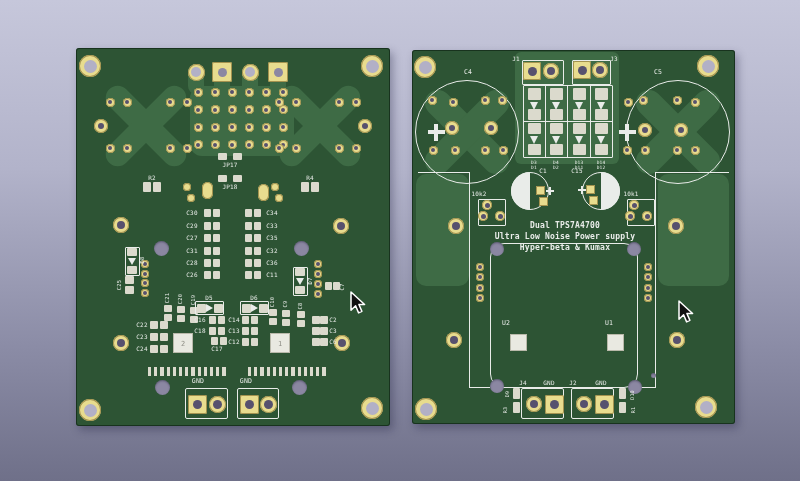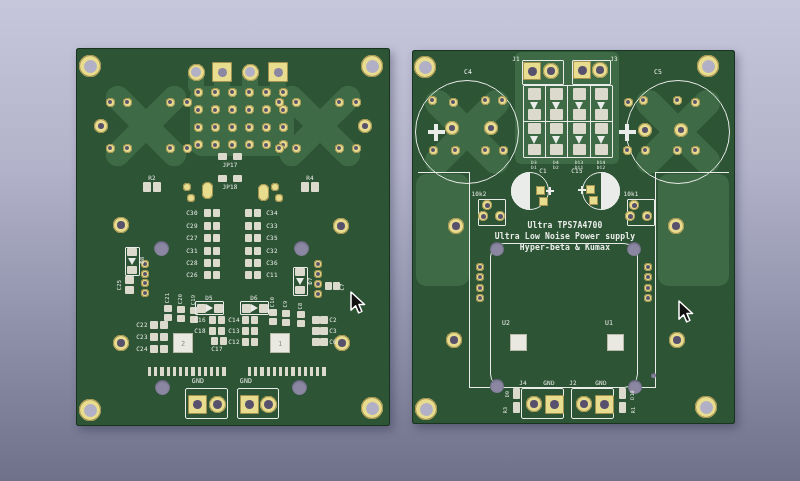--- a/index.html
+++ b/index.html
@@ -590,21 +590,21 @@
       <div class="a" style="left: 215px; top: 149px; width: 28px; height: 27px; border: 1px solid rgb(233, 236, 233); border-radius: 1px;"></div>
       <div class="a" style="left: 217px; top: 150px; width: 10px; height: 10px; border-radius: 50%; background: rgb(232, 220, 142); box-shadow: rgb(163, 146, 79) 0px 0px 0px 1px inset;">
         <div class="a" style="left: 2.5px; top: 2.5px; width: 5px; height: 5px; border-radius: 50%; background: rgb(87, 81, 110);"></div>
       </div>
       <div class="a" style="left: 213px; top: 161px; width: 10px; height: 10px; border-radius: 50%; background: rgb(232, 220, 142); box-shadow: rgb(163, 146, 79) 0px 0px 0px 1px inset;">
         <div class="a" style="left: 2.5px; top: 2.5px; width: 5px; height: 5px; border-radius: 50%; background: rgb(87, 81, 110);"></div>
       </div>
       <div class="a" style="left: 230px; top: 161px; width: 10px; height: 10px; border-radius: 50%; background: rgb(232, 220, 142); box-shadow: rgb(163, 146, 79) 0px 0px 0px 1px inset;">
         <div class="a" style="left: 2.5px; top: 2.5px; width: 5px; height: 5px; border-radius: 50%; background: rgb(87, 81, 110);"></div>
       </div>
-      <div class="a lbl" style="left: 153px; top: 176px; font-size: 8px; color: rgb(233, 236, 233); font-weight: 700; letter-spacing: 0.2px; transform: translate(-50%, -50%) rotate(0deg);">Ultra TPS7A4700</div>
+      <div class="a lbl" style="left: 153px; top: 176px; font-size: 8px; color: rgb(233, 236, 233); font-weight: 700; letter-spacing: 0.2px; transform: translate(-50%, -50%) rotate(0deg);">Dual TPS7A4700</div>
       <div class="a lbl" style="left: 153px; top: 187px; font-size: 8px; color: rgb(233, 236, 233); font-weight: 700; letter-spacing: 0.2px; transform: translate(-50%, -50%) rotate(0deg);">Ultra Low Noise Power supply</div>
       <div class="a lbl" style="left: 153px; top: 198px; font-size: 8px; color: rgb(233, 236, 233); font-weight: 700; letter-spacing: 0.2px; transform: translate(-50%, -50%) rotate(0deg);">Hyper-beta &amp; Kumax</div>
       <div class="a" style="left: 57px; top: 122px; width: 1.2px; height: 216px; background: rgb(233, 236, 233);"></div>
       <div class="a" style="left: 243px; top: 122px; width: 1.2px; height: 216px; background: rgb(233, 236, 233);"></div>
       <div class="a" style="left: 6px; top: 122px; width: 51px; height: 1.2px; background: rgb(233, 236, 233);"></div>
       <div class="a" style="left: 243px; top: 122px; width: 74px; height: 1.2px; background: rgb(233, 236, 233);"></div>
       <div class="a" style="left: 57px; top: 337px; width: 21px; height: 1.2px; background: rgb(233, 236, 233);"></div>
       <div class="a" style="left: 226px; top: 337px; width: 17px; height: 1.2px; background: rgb(233, 236, 233);"></div>
       <div class="a" style="left: 78px; top: 193px; width: 148px; height: 145px; border: 1px solid rgb(233, 236, 233); border-radius: 14px;"></div>
       <div class="a" style="left: 78px; top: 192px; width: 14px; height: 14px; border-radius: 50%; background: rgb(139, 135, 162); box-shadow: rgba(20, 20, 40, 0.4) 0px 1px 2px inset;"></div>

